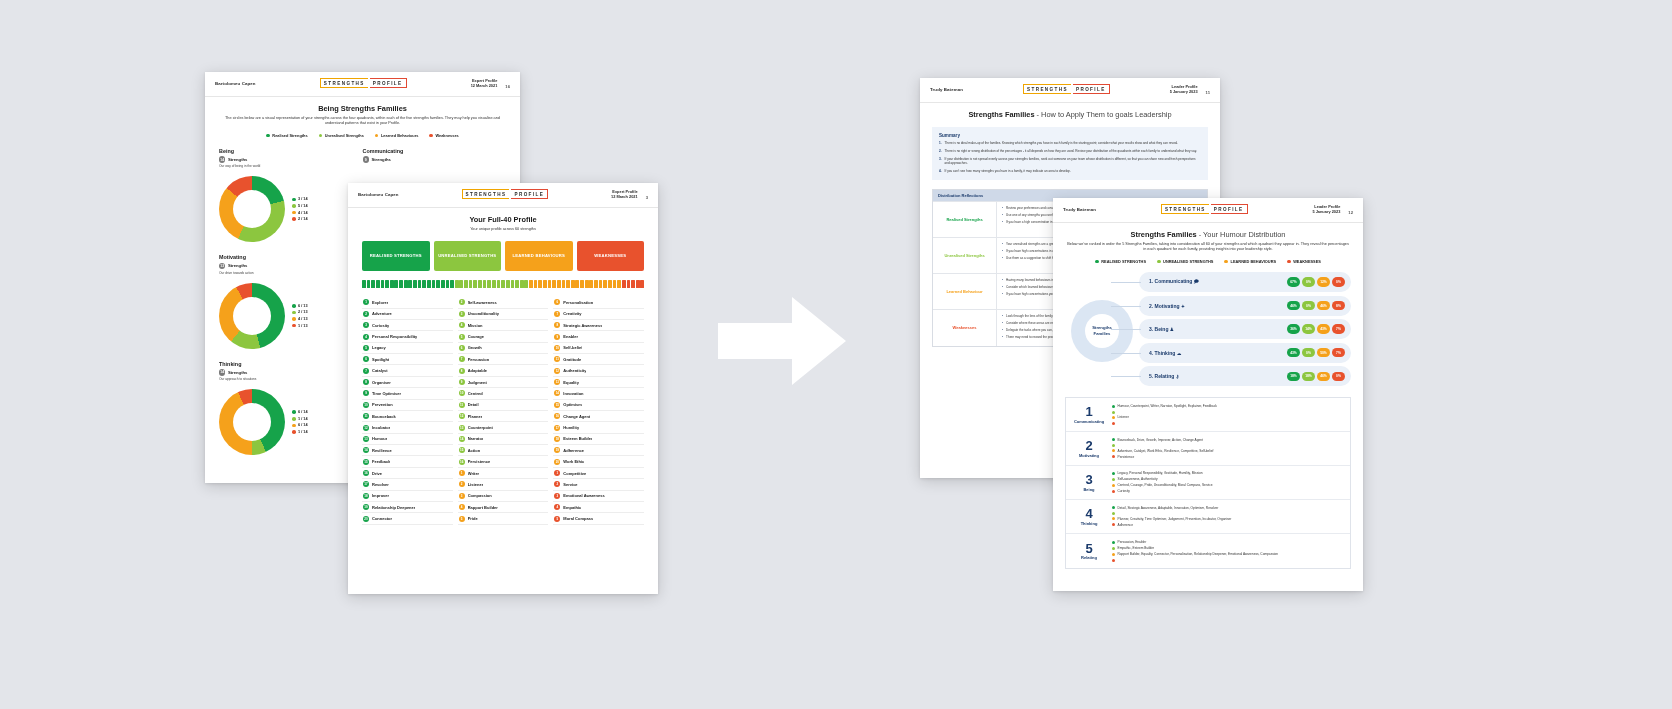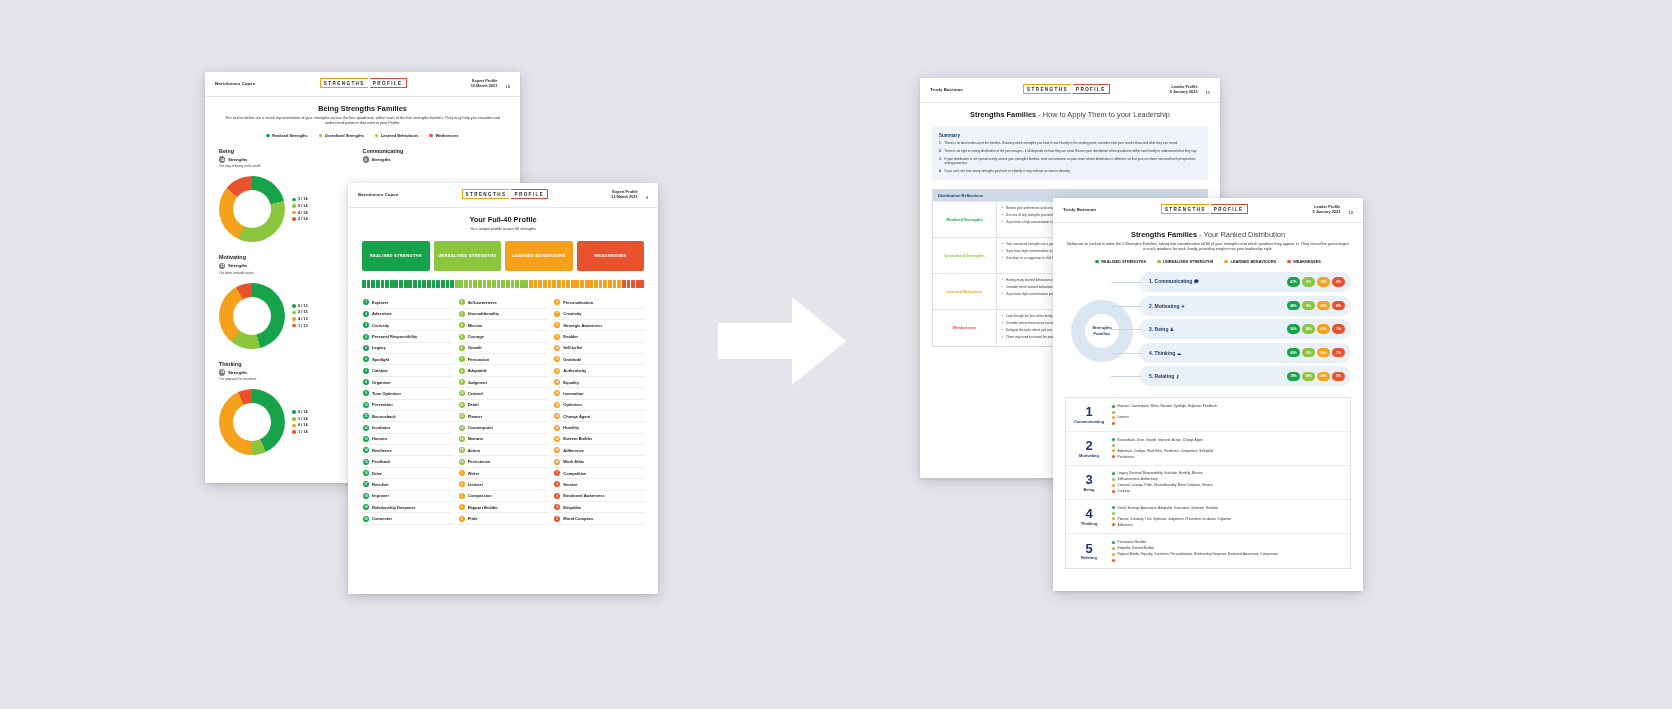--- a/index.html
+++ b/index.html
@@ -667,21 +667,21 @@
       <div class="head-right">
         <div class="meta">
           <div>Leader Profile</div>
           <div>5 January 2023</div>
         </div>
         <div class="pgno">11</div>
       </div>
     </div>
 
     <div class="pg-title">
-      <span>Strengths Families</span><span style="font-weight:normal;color:#444"> - How to Apply Them to your Leadership</span>
+      <span>Strengths Families</span><span style="font-weight:normal;color:#444"> - How to Apply Them to goals Leadership</span>
     </div>
 
     <div class="sum-box">
       <div class="sum-h">Summary</div>
       <div class="sum-li">
           <span class="n">1.</span>
           <span>There is no ideal make-up of the families. Knowing which strengths you have in each family is the starting point; consider what your results show and what they can reveal.</span>
         </div>
       <div class="sum-li">
           <span class="n">2.</span>
@@ -786,21 +786,21 @@
       <div class="head-right">
         <div class="meta">
           <div>Leader Profile</div>
           <div>5 January 2023</div>
         </div>
         <div class="pgno">12</div>
       </div>
     </div>
 
     <div class="pg-title">
-      <span>Strengths Families</span><span style="font-weight:normal;color:#444"> - Your Ranked Distribution</span>
+      <span>Strengths Families</span><span style="font-weight:normal;color:#444"> - Your Humour Distribution</span>
     </div>
     <div class="pg-sub">Below we've ranked in order the 5 Strengths Families, taking into consideration all 60 of your strengths and which quadrant they appear in. They reveal the percentages in each quadrant for each family, providing insights into your leadership style.</div>
 
     <div class="legend">
       <div class="item">
           <i class="dot" style="background:#16a34a"></i>
           <span>REALISED STRENGTHS</span>
         </div>
       <div class="item">
           <i class="dot" style="background:#8cc63f"></i>

